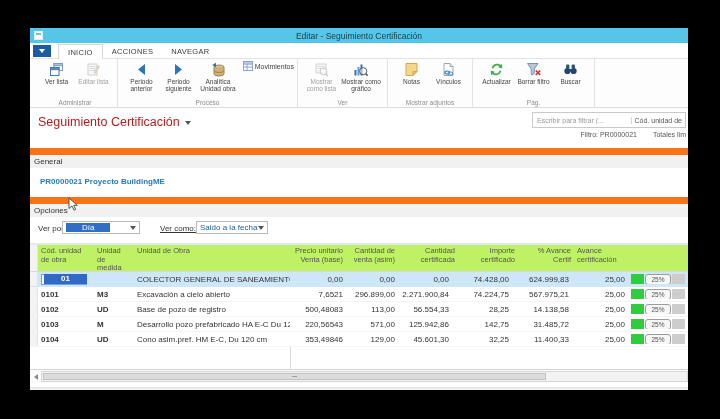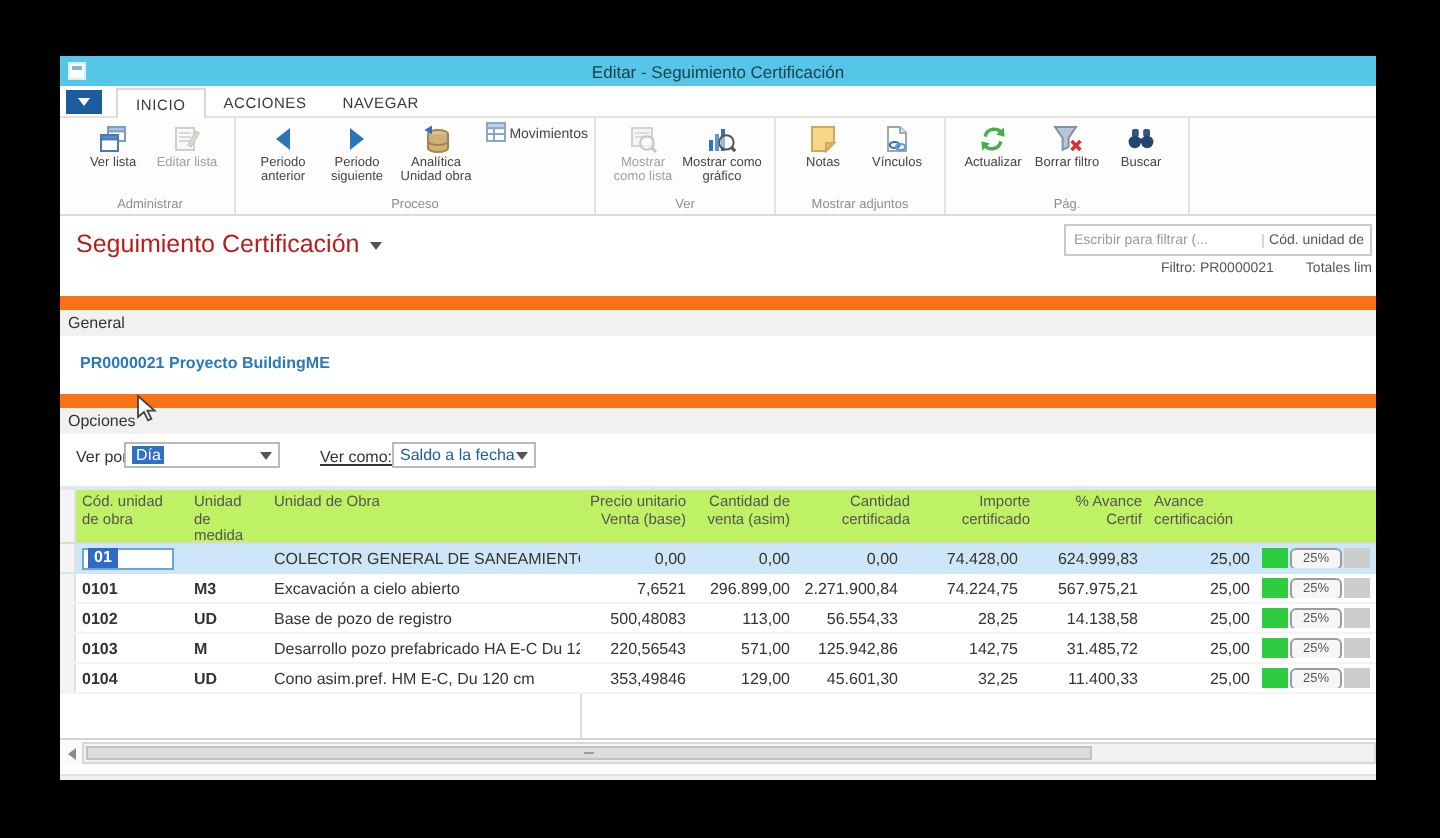--- a/index.html
+++ b/index.html
@@ -44,21 +44,21 @@
 
   
   .band{height:13px;background:#f1f1f1;border-top:7px solid #f97316;display:flex;align-items:center;padding-left:4px;font-size:8px;color:#333;}
   .general-content{height:29px;position:relative;}
   .project-link{position:absolute;left:10px;top:9px;font-size:8px;font-weight:bold;color:#2a7ab9;}
   .options-row{height:26px;position:relative;font-size:8px;color:#333;}
   .opt-label{position:absolute;top:7px;}
   .combo{position:absolute;top:4px;height:13px;border:1px solid #b9b9b9;background:#fff;display:flex;align-items:center;justify-content:space-between;padding:0 3px;box-sizing:border-box;}
   .combo .car{width:0;height:0;border-left:3px solid transparent;border-right:3px solid transparent;border-top:4px solid #555;}
   .combo .val{font-size:8px;}
-  .val-selected{background:#2f6fc4;color:#fff;padding:0 2px;}
+  .val-selected{background:#2f6fc4;color:#fff;padding:0 16px;}
   .val-blue{color:#1f5da0;}
 
   
   .grid-sep{height:2px;background:#dfe9f3;}
   .thead{display:flex;height:26px;border-bottom:1px solid #d9d9d9;background:#bef264;font-size:7.5px;color:#555;}
   .th{padding:2px 3px;box-sizing:border-box;overflow:hidden;line-height:1.15;}
   .row{display:flex;height:14px;align-items:center;font-size:8px;color:#333;border-bottom:1px solid #f4f4f4;}
   .row.selected{background:#cde7f8;border-bottom-color:#cde7f8;}
   .cell{padding:0 3px;box-sizing:border-box;overflow:hidden;white-space:nowrap;}
   .num{text-align:right;}
@@ -69,21 +69,21 @@
   .th.c2{font-weight:normal;}
   .c3{width:156px;}
   .c4{width:56px;}
   .c5{width:52px;}
   .c6{width:54px;}
   .c7{width:60px;}
   .c8{width:60px;}
   .c9{width:56px;}
   .c10{width:60px;}
   .cellinput{display:inline-flex;align-items:center;background:#fff;border:1px solid #6da3d8;height:11px;width:46px;padding:0 2px;box-sizing:border-box;}
-  .sel-text{background:#316ac5;color:#fff;font-size:8px;line-height:10px;padding:0 3px;}
+  .sel-text{background:#316ac5;color:#fff;font-size:8px;line-height:10px;padding:0 17px;}
   .avance{display:flex;align-items:center;height:10px;width:54px;}
   .av-green{width:13px;height:10px;background:#2ecc3f;}
   .av-badge{width:24px;height:9px;margin:0 1px;border:1px solid #9c9c9c;border-radius:3px;background:#f6f6f6;
             font-size:6.5px;color:#555;display:flex;align-items:center;justify-content:center;}
   .av-gray{flex:1;height:10px;background:#cdcdcd;}
   .grid-empty{height:22px;position:relative;border-bottom:1px solid #d4d4d4;}
   .grid-empty::before{content:"";position:absolute;left:260px;top:0;bottom:0;width:1px;background:#dedede;}
 
   
   .hscroll{height:13px;display:flex;align-items:center;background:#fbfbfb;}

